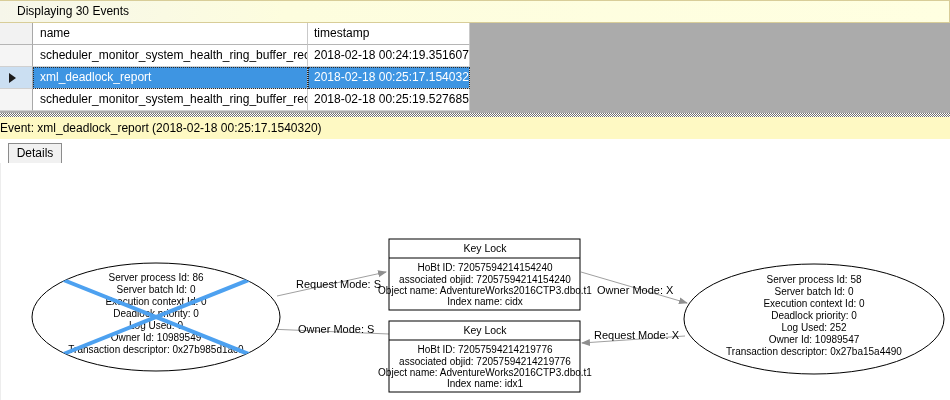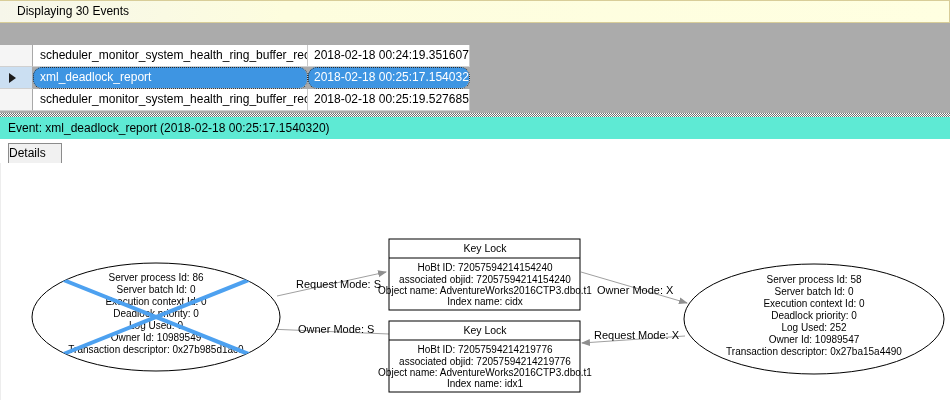--- a/index.html
+++ b/index.html
@@ -18,58 +18,63 @@
   .grid-row { position:absolute; left:0; height:22px; width:470px; display:flex; }
   .cell { height:22px; line-height:21px; overflow:hidden; white-space:nowrap; }
   .rowhdr { width:33px; background:#f5f5f5; border-right:1px solid #a8a8a8;
             border-bottom:1px solid #d0d0d0; position:relative; }
   .c-name { width:275px; background:#fff; border-right:1px solid #c9c9c9;
             border-bottom:1px solid #d0d0d0; padding-left:7px; }
   .c-ts   { width:162px; background:#fff; border-right:1px solid #c9c9c9;
             border-bottom:1px solid #d0d0d0; padding-left:6px; }
   .hdr .c-name, .hdr .c-ts { background:#ffffff; border-bottom:1px solid #b5b5b5; }
   .hdr .rowhdr { background:#f2f2f2; border-bottom:1px solid #b5b5b5; }
-  .sel .c-name, .sel .c-ts { background:#3e95e2; color:#fff; outline:1px dotted #2a2a2a; outline-offset:-1px;border-radius:9px; }
+  .sel .c-name, .sel .c-ts { background:#3e95e2; color:#fff; outline:1px dotted #2a2a2a; outline-offset:-1px; }
   .sel .rowhdr { background:#cbdff2; }
   .arrow-glyph { position:absolute; left:9px; top:6px; width:0; height:0;
     border-left:7px solid #1c1c1c; border-top:5px solid transparent; border-bottom:5px solid transparent; }
 
   
   .splitter { left:0; top:113px; width:950px; height:4px; background-color:#fff;
     background-image:
       linear-gradient(45deg,#6e6e6e 25%,transparent 25%,transparent 75%,#6e6e6e 75%),
       linear-gradient(45deg,#6e6e6e 25%,transparent 25%,transparent 75%,#6e6e6e 75%);
     background-size:2px 2px; background-position:0 0,1px 1px; }
 
   
-  .event-bar { left:0; top:117px; width:950px; height:22px; background:#5eead4;
-    font-size:12px; line-height:22px; padding-left:8px; }
+  .event-bar { left:0; top:117px; width:950px; height:22px; background:#fef9c3;
+    font-size:12px; line-height:22px; }
 
   
   .tabstrip { left:0; top:139px; width:950px; height:24px; background:#fff; }
-  .tab { position:absolute; bottom:0; font-size:12px; 
+  .tab { position:absolute; bottom:0; font-size:12px; text-align:center;
          border:1px solid #8c8c8c; border-bottom:none; background:#f1f1f1; }
   .tab-details { left:8px; width:54px; height:20px; line-height:19px; }
   .tab-deadlock { left:62px; width:74px; height:24px; line-height:22px;
     background:#fff; border-color:#5f5f5f; z-index:3; }
 
   
   .graph-panel { left:0; top:163px; width:950px; height:237px; background:#fff;
                  border-left:1px solid #ededed; }
   svg text { font-family:"Liberation Sans", sans-serif; }
   .node-text { font-size:10px; fill:#000; }
   .edge-label { font-size:11px; fill:#000; }
   .lock-title { font-size:10.5px; fill:#000; }
 </style>
 </head>
 <body>
 
 <div class="abs info-bar"><span>Displaying 30 Events</span></div>
 
 <div class="abs grid">
+  <div class="grid-row hdr" style="top:0">
+    <div class="cell rowhdr"></div>
+    <div class="cell c-name">name</div>
+    <div class="cell c-ts">timestamp</div>
+  </div>
 
   <div class="grid-row" style="top:22px">
     <div class="cell rowhdr"></div>
     <div class="cell c-name">scheduler_monitor_system_health_ring_buffer_recorded</div>
     <div class="cell c-ts">2018-02-18 00:24:19.3516078</div>
   </div>
 
   <div class="grid-row sel" style="top:44px">
     <div class="cell rowhdr">
       <span class="arrow-glyph"></span>

